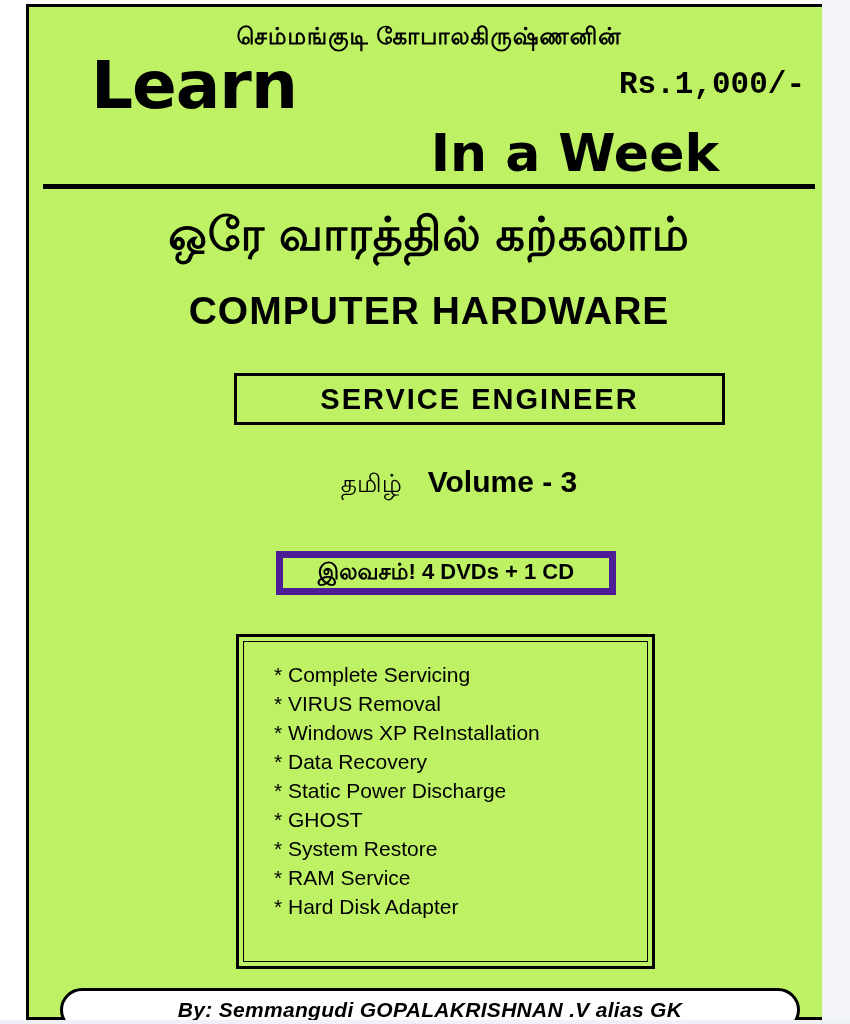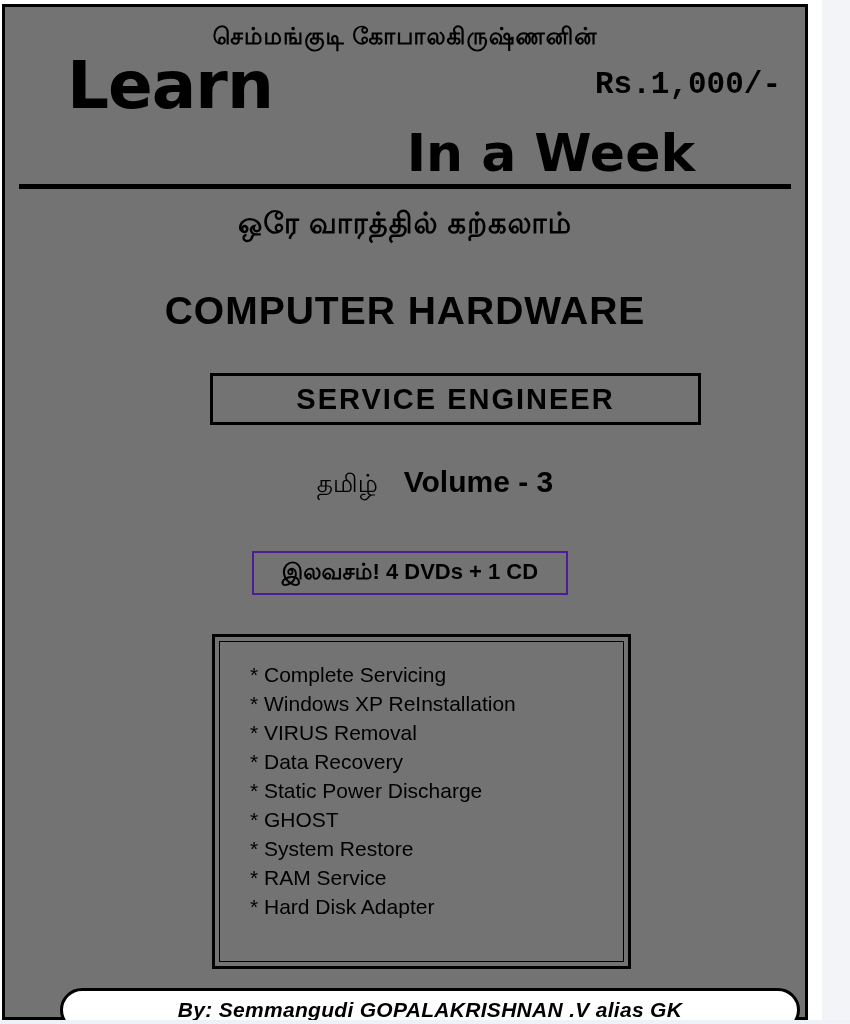--- a/index.html
+++ b/index.html
@@ -16,27 +16,27 @@
   }
   .page {
     position: relative;
     width: 850px;
     height: 1024px;
     background: #ffffff;
     box-sizing: border-box;
   }
   .outer-frame {
     position: absolute;
-    left: 2px;
+    left: 26px;
     top: 4px;
     width: 806px;
     height: 1016px;
     border: 3px solid #000;
     box-sizing: border-box;
-    background: #737373;
+    background: #bef264;
   }
   .right-strip {
     position: absolute;
     right: 0;
     top: 0;
     width: 28px;
     height: 1024px;
     background: #f2f4f8;
   }
   .bottom-strip {
@@ -97,21 +97,21 @@
   }
 
   
   .tamil-headline {
     position: absolute;
     left: 14px;
     right: 14px;
     top: 200px;
     text-align: center;
     font-family: "Liberation Sans", sans-serif;
-    font-size: 29px;
+    font-size: 46px;
     font-weight: bold;
     letter-spacing: 1px;
   }
   .hardware-line {
     position: absolute;
     left: 14px;
     right: 14px;
     top: 282px;
     text-align: center;
     font-family: "Liberation Sans", sans-serif;
@@ -159,23 +159,23 @@
     font-size: 30px;
     font-weight: bold;
     margin-left: 26px;
   }
 
   
   .dvd-box {
     position: absolute;
     left: 247px;
     top: 544px;
-    width: 316px;
+    width: 340px;
     height: 44px;
-    border: 2px solid #4c1d95;
+    border: 7px solid #4c1d95;
     box-sizing: border-box;
     display: flex;
     align-items: center;
     justify-content: center;
   }
   .dvd-text {
     font-family: "Liberation Sans", sans-serif;
     font-size: 22px;
     font-weight: bold;
   }
@@ -255,22 +255,22 @@
       <span class="volume-tamil">தமிழ்</span><span class="volume-text">Volume - 3</span>
     </div>
 
     <div class="dvd-box">
       <div class="dvd-text">இலவசம்! 4 DVDs + 1 CD</div>
     </div>
 
     <div class="features-box">
       <div class="features-inner">
         <div class="feature-item">* Complete Servicing</div>
+        <div class="feature-item">* VIRUS Removal</div>
         <div class="feature-item">* Windows XP ReInstallation</div>
-        <div class="feature-item">* VIRUS Removal</div>
         <div class="feature-item">* Data Recovery</div>
         <div class="feature-item">* Static Power Discharge</div>
         <div class="feature-item">* GHOST</div>
         <div class="feature-item">* System Restore</div>
         <div class="feature-item">* RAM Service</div>
         <div class="feature-item">* Hard Disk Adapter</div>
       </div>
     </div>
 
   </div>

